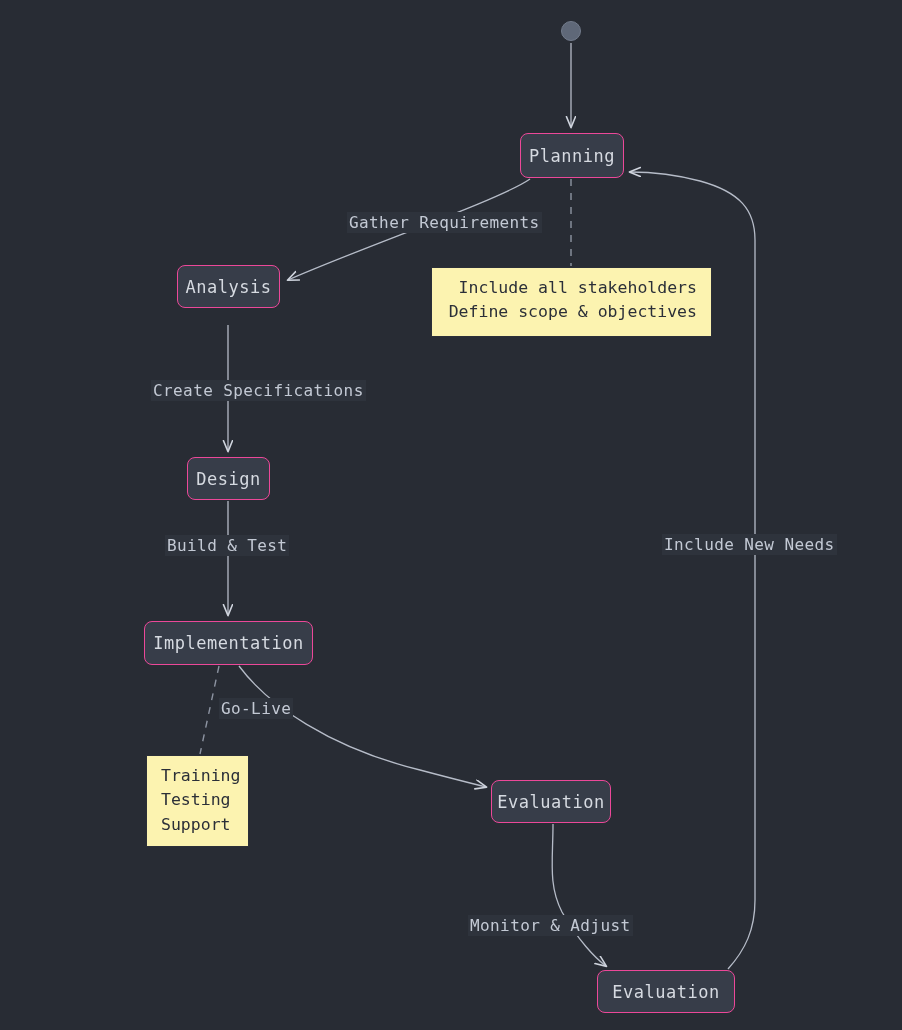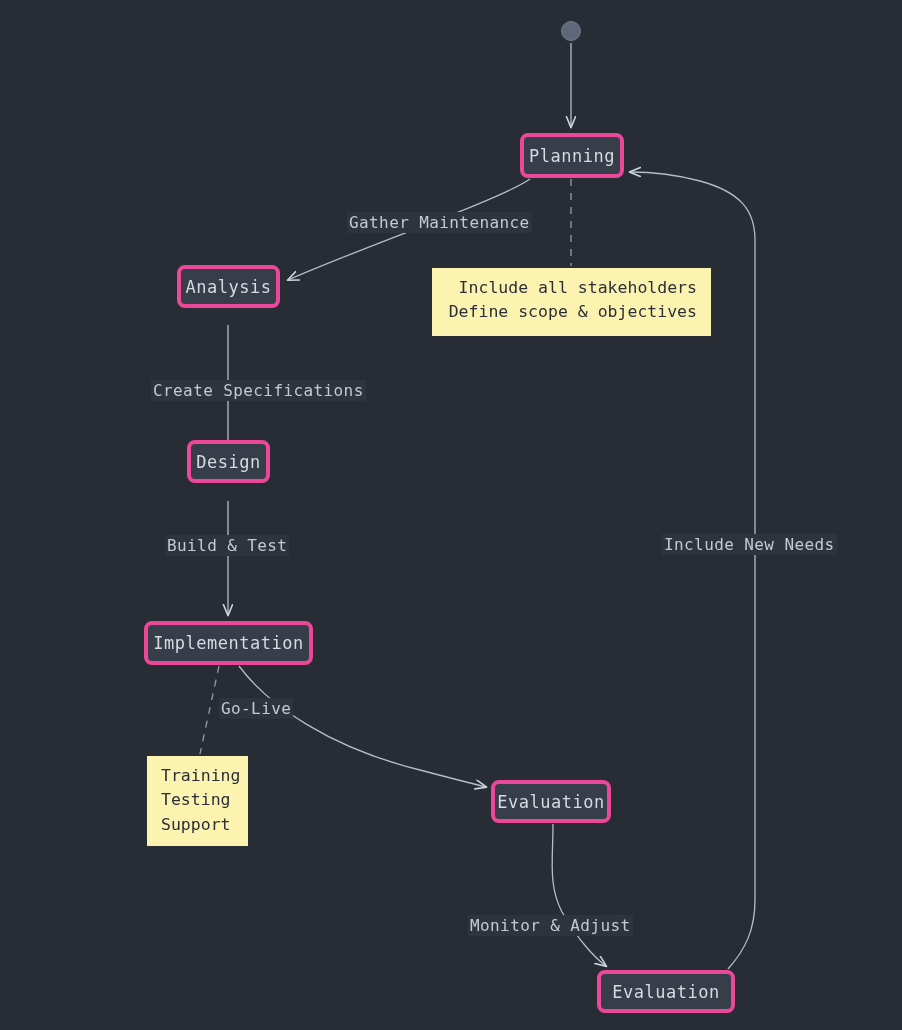--- a/index.html
+++ b/index.html
@@ -23,21 +23,21 @@
     left: 0;
     top: 0;
     width: 902px;
     height: 1030px;
     pointer-events: none;
   }
   .node {
     position: absolute;
     box-sizing: border-box;
     background: #373d49;
-    border: 4px solid #ec4899;
+    border: 1px solid #ec4899;
     border-radius: 8px;
     color: #d6dae1;
     font-size: 17px;
     letter-spacing: 0.5px;
     display: flex;
     align-items: center;
     justify-content: center;
     white-space: nowrap;
     font-family: "DejaVu Sans Mono", "Liberation Mono", monospace;
   }
@@ -103,36 +103,36 @@
 
     <path d="M728,969 C745,950 755,930 755,900 L755,240 C755,210 740,192 700,181 C670,173 646,172 630,172" fill="none" stroke="#b6bcc8" stroke-width="1.3" marker-end="url(#arrow)"></path>
   </svg>
 
   <div class="start-dot" style="left:561px; top:21px;"></div>
 
   <div class="node" style="left:520px; top:133px; width:104px; height:45px;">Planning</div>
 
   <div class="node" style="left:177px; top:265px; width:103px; height:43px;">Analysis</div>
 
-  <div class="node" style="left:187px; top:440px; width:83px; height:43px;">Design</div>
+  <div class="node" style="left:187px; top:457px; width:83px; height:43px;">Design</div>
 
   <div class="node" style="left:144px; top:621px; width:169px; height:44px;">Implementation</div>
 
   <div class="node" style="left:491px; top:780px; width:120px; height:43px;">Evaluation</div>
 
   <div class="node" style="left:597px; top:970px; width:138px; height:43px;">Evaluation</div>
 
   <div class="note" style="left:431px; top:267px; width:281px; height:70px;text-align:right;">Include all stakeholders
 Define scope &amp; objectives</div>
 
   <div class="note" style="left:146px; top:755px; width:103px; height:92px;">Training
 Testing
 Support</div>
 
-  <div class="edge-label" style="left:347px; top:212px;">Gather Maintenance</div>
+  <div class="edge-label" style="left:347px; top:212px;">Gather Requirements</div>
 
   <div class="edge-label" style="left:119px; top:380px;margin-left:32px;">Create Specifications</div>
 
   <div class="edge-label" style="left:165px; top:535px;">Build &amp; Test</div>
 
   <div class="edge-label" style="left:219px; top:698px;">Go-Live</div>
 
   <div class="edge-label" style="left:468px; top:915px;">Monitor &amp; Adjust</div>
 
   <div class="edge-label" style="left:662px; top:534px;">Include New Needs</div>

